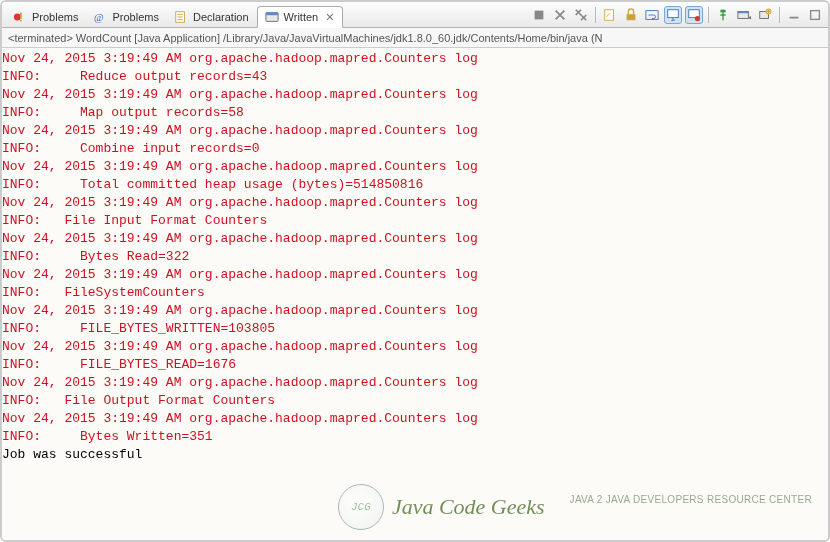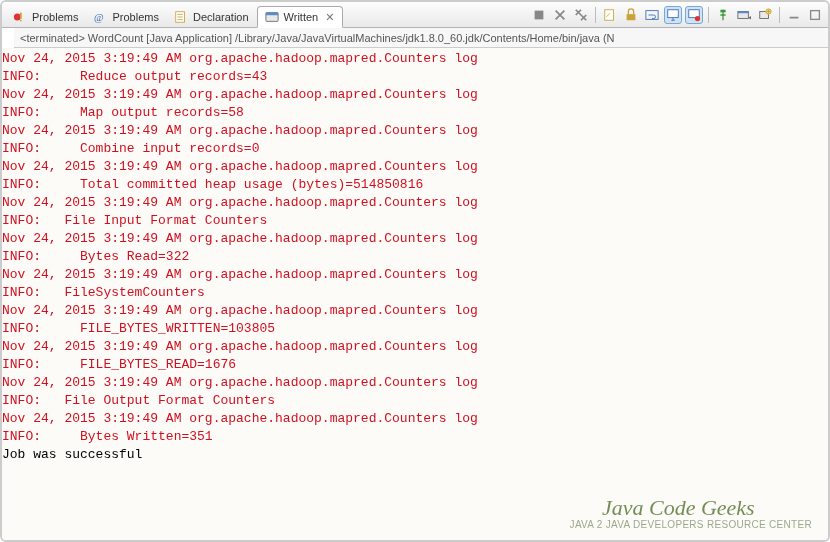--- a/index.html
+++ b/index.html
@@ -69,21 +69,20 @@
     height: 20px;
     display:flex;
     align-items:center;
     padding: 0 6px;
     border-bottom: 1px solid #ccc;
     background: #f7f7f7;
     color:#555;
     font-size: 11px;
     white-space: nowrap;
     overflow:hidden;
-    margin-left:12px;
   }
 
   
   .console {
     font-family: Menlo, Monaco, "Courier New", monospace;
     font-size: 13px;
     line-height: 18px;
     padding: 2px 6px 6px 0;
     background: #fcfbf8;
     height: calc(542px - 26px - 20px - 4px);
@@ -104,21 +103,21 @@
     gap:8px;
     opacity: 0.85;
     pointer-events:none;
   }
   .watermark .logo {
     width:46px; height:46px; border:1px solid #9aa; border-radius:50%;
     display:flex; align-items:center; justify-content:center;
     font-size:11px; color:#8b8; font-style:italic;
     background: radial-gradient(circle at 40% 40%, #fff, #eef2ee);
   }
-  .watermark .txt { display:flex; flex-direction:column; line-height:1.05;align-items:center;}
+  .watermark .txt { display:flex; line-height:1.05;}
   .watermark .big {
     font-family: Georgia, "Times New Roman", serif;
     font-size: 22px; font-style: italic; color:#5a7a3a;
   }
   .watermark .small {
     font-family: Liberation Sans, sans-serif;
     font-size: 10px; color:#8a9a7a; letter-spacing:0.3px;margin-left:25px;
   }
 
   
@@ -259,18 +258,19 @@
     </span>
   </div>
 </div>
 
 <div class="statusline">
   <span>&lt;terminated&gt; WordCount [Java Application] /Library/Java/JavaVirtualMachines/jdk1.8.0_60.jdk/Contents/Home/bin/java (N</span>
 </div>
 
 <div class="console" id="console"><div class="err">Nov 24, 2015 3:19:49 AM org.apache.hadoop.mapred.Counters log</div><div class="err">INFO:     Reduce output records=43</div><div class="err">Nov 24, 2015 3:19:49 AM org.apache.hadoop.mapred.Counters log</div><div class="err">INFO:     Map output records=58</div><div class="err">Nov 24, 2015 3:19:49 AM org.apache.hadoop.mapred.Counters log</div><div class="err">INFO:     Combine input records=0</div><div class="err">Nov 24, 2015 3:19:49 AM org.apache.hadoop.mapred.Counters log</div><div class="err">INFO:     Total committed heap usage (bytes)=514850816</div><div class="err">Nov 24, 2015 3:19:49 AM org.apache.hadoop.mapred.Counters log</div><div class="err">INFO:   File Input Format Counters </div><div class="err">Nov 24, 2015 3:19:49 AM org.apache.hadoop.mapred.Counters log</div><div class="err">INFO:     Bytes Read=322</div><div class="err">Nov 24, 2015 3:19:49 AM org.apache.hadoop.mapred.Counters log</div><div class="err">INFO:   FileSystemCounters</div><div class="err">Nov 24, 2015 3:19:49 AM org.apache.hadoop.mapred.Counters log</div><div class="err">INFO:     FILE_BYTES_WRITTEN=103805</div><div class="err">Nov 24, 2015 3:19:49 AM org.apache.hadoop.mapred.Counters log</div><div class="err">INFO:     FILE_BYTES_READ=1676</div><div class="err">Nov 24, 2015 3:19:49 AM org.apache.hadoop.mapred.Counters log</div><div class="err">INFO:   File Output Format Counters </div><div class="err">Nov 24, 2015 3:19:49 AM org.apache.hadoop.mapred.Counters log</div><div class="err">INFO:     Bytes Written=351</div><div class="out">Job was successful</div>
   <div class="watermark">
+    <div class="logo">JCG</div>
     <div class="txt">
       <span class="big">Java Code Geeks</span>
       <span class="small">JAVA 2 JAVA DEVELOPERS RESOURCE CENTER</span>
     </div>
   </div>
 </div>
 
 </body></html>

